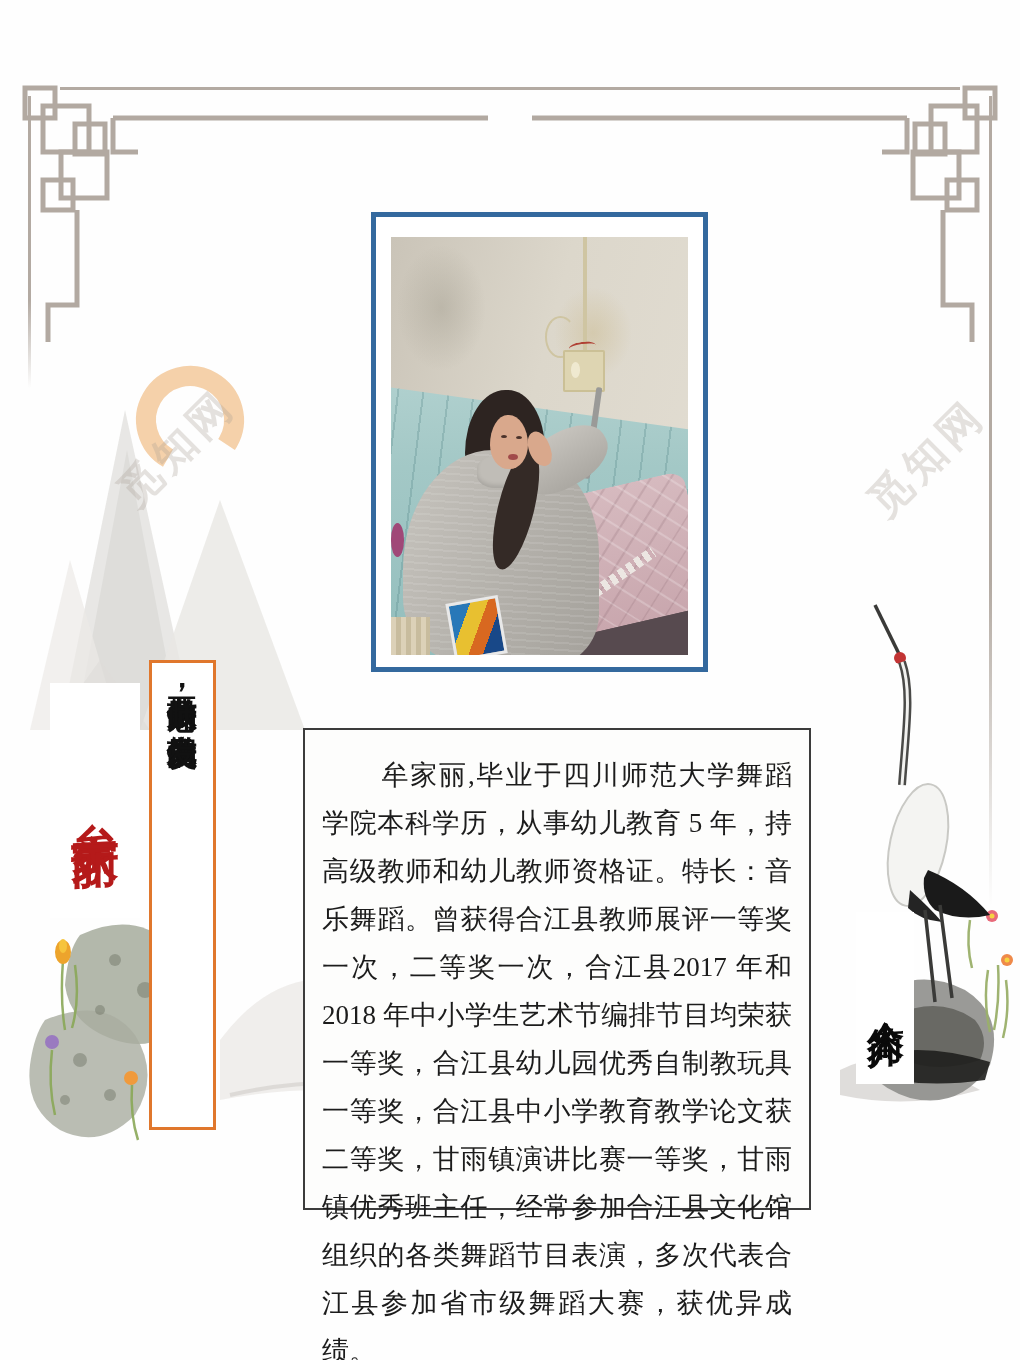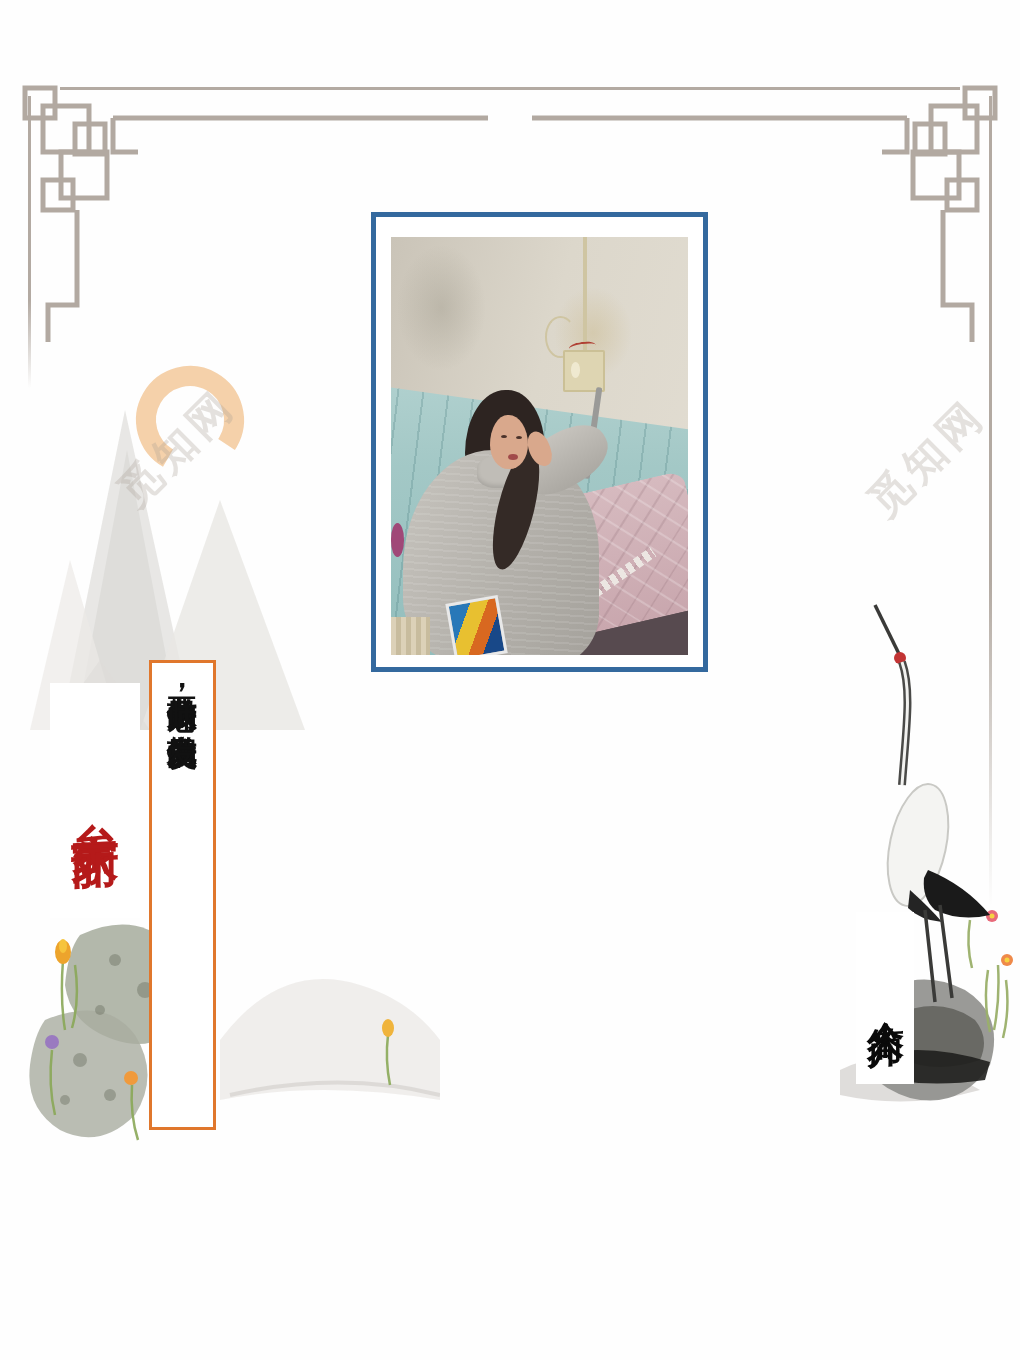--- a/index.html
+++ b/index.html
@@ -255,18 +255,21 @@
   </div>
 
   <div class="name-box">
     <div class="v-text">牟家丽</div>
   </div>
 
   <div class="quote-box">
     <div class="v-text">要做孩子的老师，先做孩子的朋友</div>
   </div>
 
+  <div class="bio-box">
+    <p>牟家丽,毕业于四川师范大学舞蹈学院本科学历，从事幼儿教育 5 年，持高级教师和幼儿教师资格证。特长：音乐舞蹈。曾获得合江县教师展评一等奖一次，二等奖一次，合江县2017 年和 2018 年中小学生艺术节编排节目均荣获一等奖，合江县幼儿园优秀自制教玩具一等奖，合江县中小学教育教学论文获二等奖，甘雨镇演讲比赛一等奖，甘雨镇优秀班主任，经常参加合江县文化馆组织的各类舞蹈节目表演，多次代表合江县参加省市级舞蹈大赛，获优异成绩。</p>
+  </div>
 
   <div class="title-box">
     <div class="v-text">个人简介</div>
   </div>
 
 </div>
 
 </body></html>

